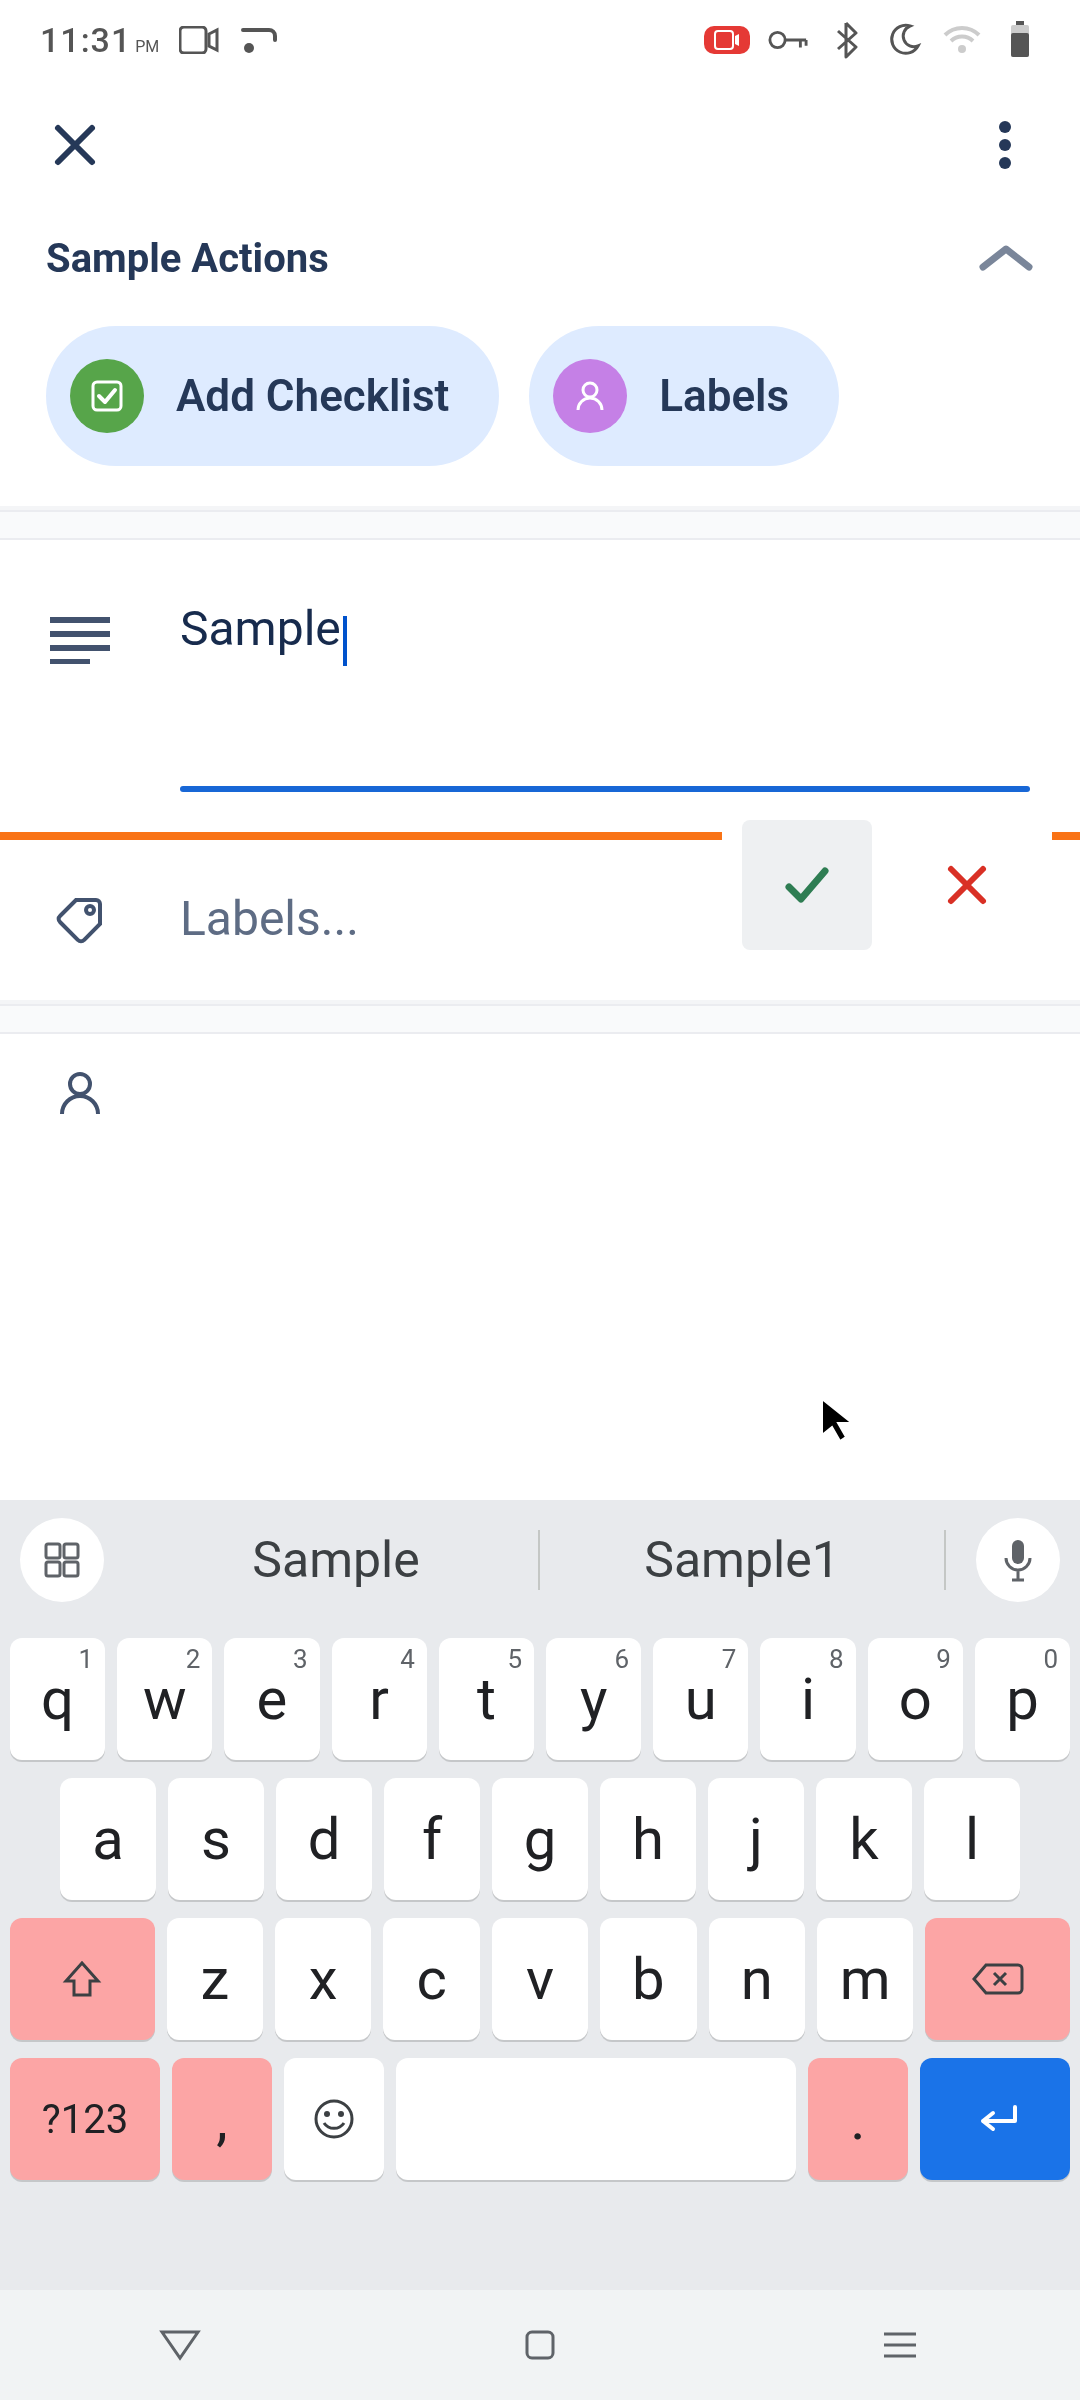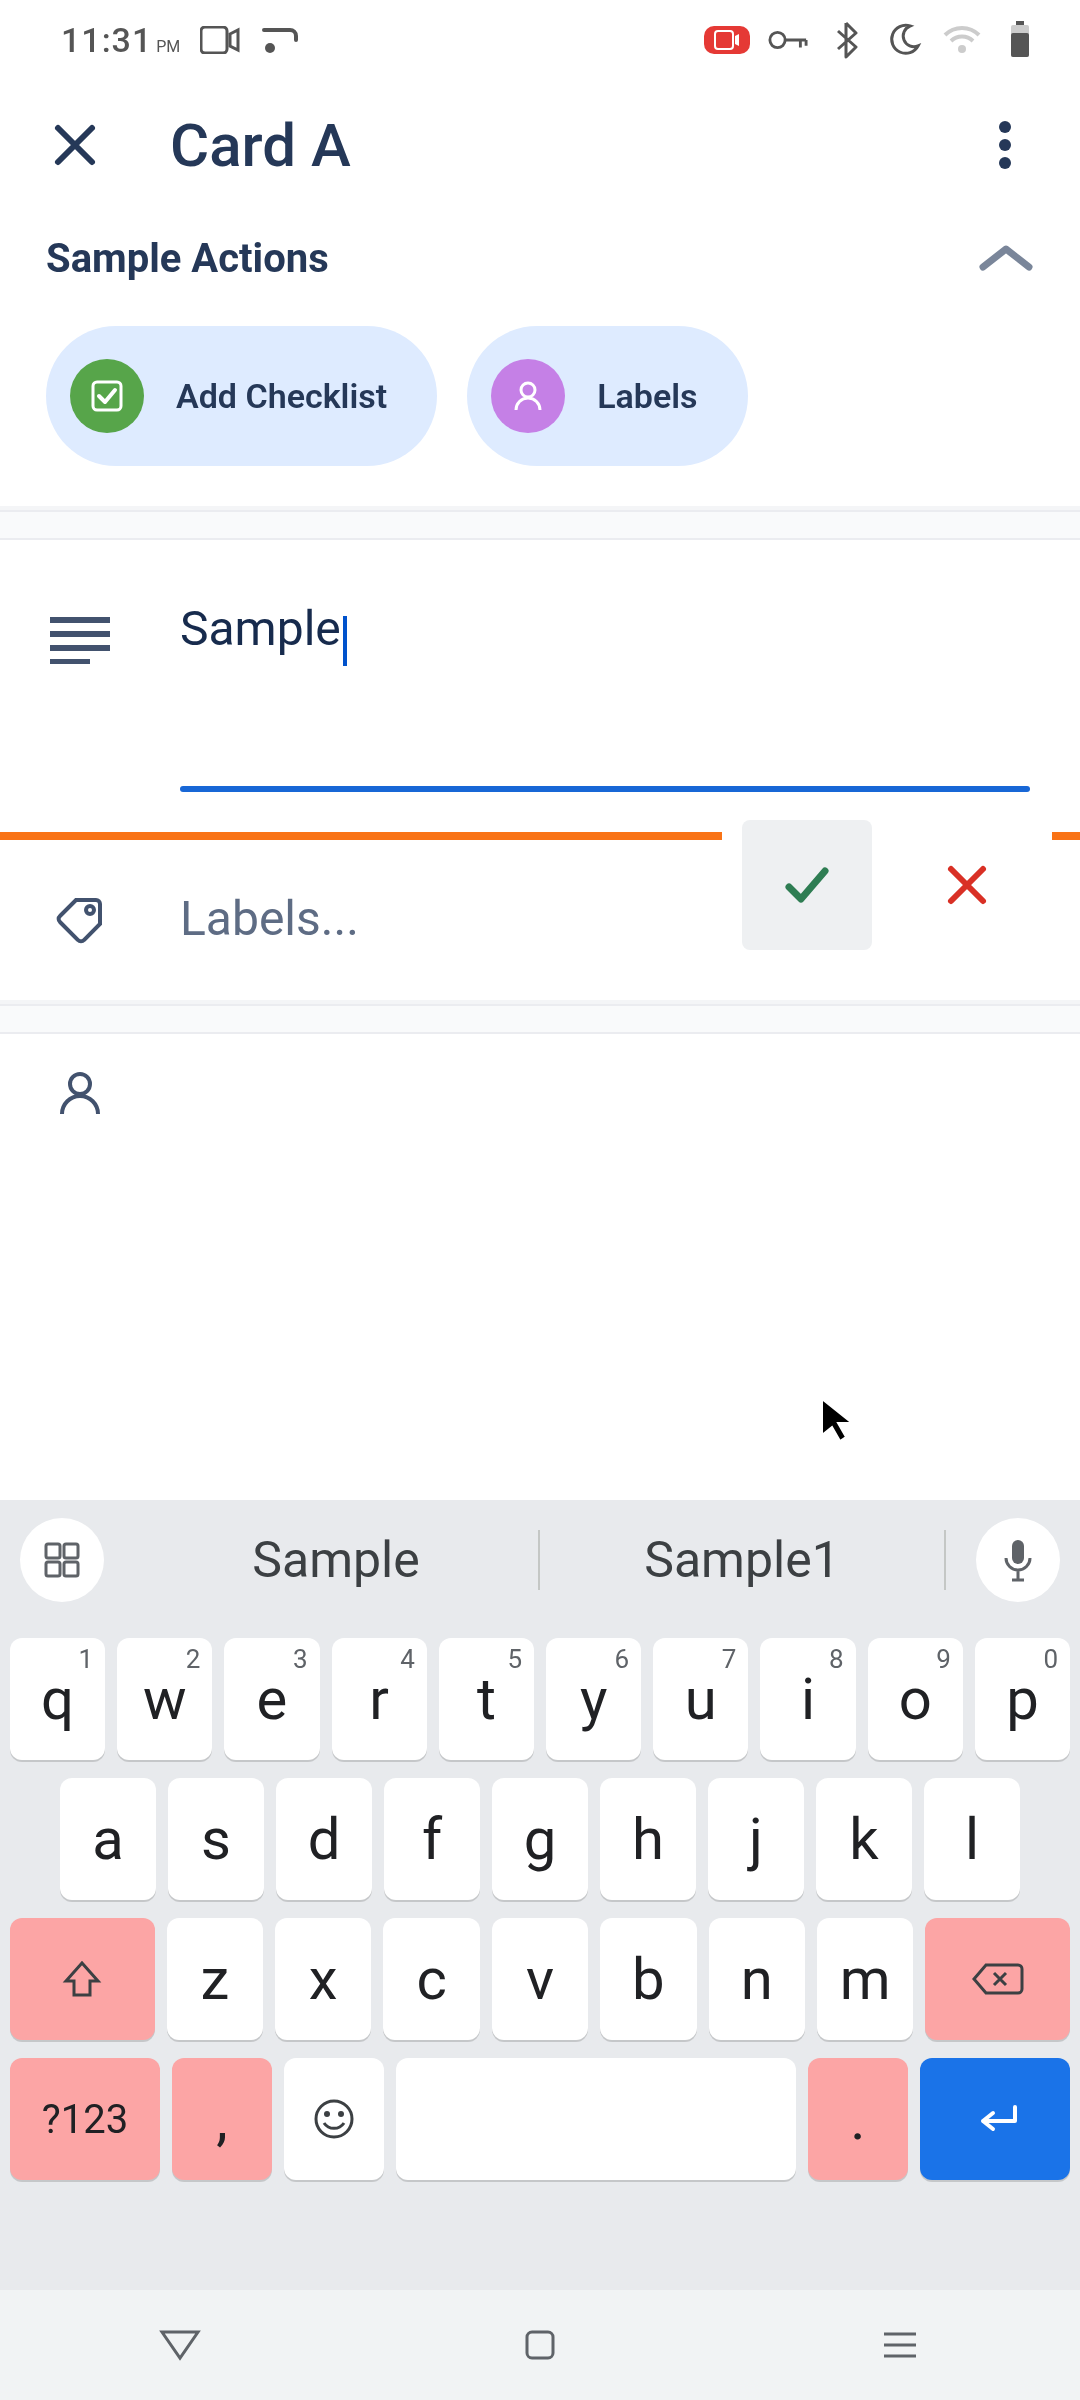--- a/index.html
+++ b/index.html
@@ -10,21 +10,21 @@
     height: 80px;
     display: flex;
     align-items: center;
     justify-content: space-between;
     padding: 0 40px;
     color: #555;
     font-size: 34px;
   }
   .status-left { display: flex; align-items: center; gap: 20px; }
   .status-right { display: flex; align-items: center; gap: 18px; }
-  .status-time { font-weight: 500; letter-spacing: 1px; margin-left: 21px; }
+  .status-time { font-weight: 500; letter-spacing: 1px; }
   .status-ampm { font-size: 16px; margin-left: 4px; }
   .status-icon { width: 40px; height: 40px; display: inline-flex; align-items: center; justify-content: center; }
   .rec-badge {
     background: #e53935; color: #fff; border-radius: 10px;
     padding: 4px 10px; font-size: 22px; display: inline-flex; align-items: center;
   }
 
   
   .app-header {
     height: 130px;
@@ -56,21 +56,21 @@
     gap: 32px;
   }
   .qa-icon {
     width: 74px; height: 74px; border-radius: 50%;
     display: flex; align-items: center; justify-content: center;
     color: #fff;
   }
   .qa-icon.green { background: #57a54a; }
   .qa-icon.teal  { background: #00b8d9; }
   .qa-icon.purple{ background: #c580e6; }
-  .qa-label { font-size: 34px; font-weight: 600; color: #253858; }
+  .qa-label { font-size: 44px; font-weight: 600; color: #253858; }
 
   
   .divider-thin { height: 4px; background: #f4f5f7; width: 100%; }
   .divider-thick { height: 30px; background: #f9fafb; border-top: 2px solid #ebecf0; border-bottom: 2px solid #ebecf0; width: 100%; }
 
   
   .desc-section { padding: 60px 50px 40px; position: relative; }
   .desc-row { display: flex; align-items: flex-start; gap: 70px; }
   .desc-icon { width: 60px; height: 60px; margin-top: 10px; display: flex; align-items: center; justify-content: center; }
   .desc-input-wrap { flex: 1; }
@@ -243,21 +243,20 @@
   </div>
 
   <div class="content-above-kbd">
 
   <div class="app-header">
     <div class="close-btn">
       <svg width="46" height="46" viewBox="0 0 46 46">
             <path d="M6 6 L40 40 M40 6 L6 40" stroke="#253858" stroke-width="6" stroke-linecap="round"></path>
           </svg>
     </div>
-    <div class="card-title">Card A</div>
     <div class="overflow-btn">
       <svg width="12" height="48" viewBox="0 0 12 48">
             <circle cx="6" cy="6" r="6" fill="#253858"></circle>
             <circle cx="6" cy="24" r="6" fill="#253858"></circle>
             <circle cx="6" cy="42" r="6" fill="#253858"></circle>
           </svg>
     </div>
   </div>
 
   <div class="qa-section">

